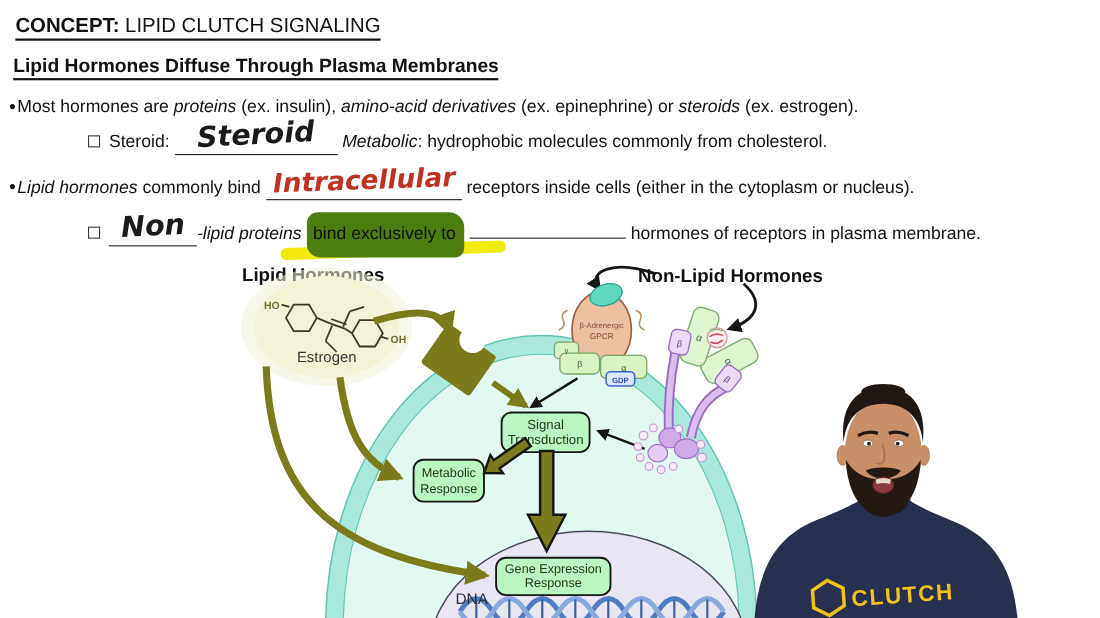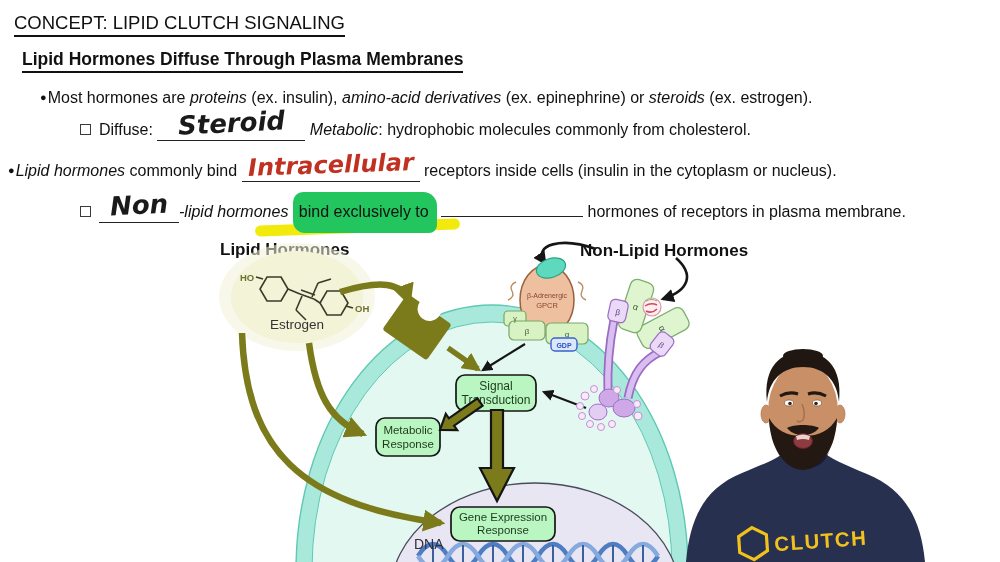--- a/index.html
+++ b/index.html
@@ -1,40 +1,40 @@
 <!DOCTYPE html>
 <html><head>
 <meta charset="utf-8">
 <style>
   html,body{margin:0;padding:0;}
   #page{position:relative;width:1000px;height:562px;background:#ffffff;overflow:hidden;
         font-family:"Liberation Sans",sans-serif;color:#111;}
   .txt{position:absolute;white-space:nowrap;z-index:2;}
   .h1{left:14px;top:12px;font-size:18.5px;}
   .h1 .wrap{display:inline-block;border-bottom:2px solid #111;padding-bottom:1px;}
-  .h1 b{font-weight:400;}
-  .h2{left:22px;top:49px;font-size:17.5px;font-weight:700;}
+  .h1 b{font-weight:700;}
+  .h2{left:12px;top:49px;font-size:17.5px;font-weight:700;}
   .h2 .wrap{display:inline-block;border-bottom:2px solid #111;padding-bottom:1px;}
   .body-line{font-size:16px;}
-  .l3{left:8px;top:89px;margin-left:32px;}
+  .l3{left:8px;top:89px;}
   .l4{left:80px;top:121px;}
   .l5{left:8px;top:162px;}
   .l6{left:80px;top:197px;}
   .bullet{font-size:11px;vertical-align:2px;margin-right:1px;}
   .checkbox{display:inline-block;width:9px;height:9px;border:1.5px solid #3a3a3a;margin-right:8px;}
   .it{font-style:italic;}
   .blank{display:inline-block;border-bottom:1.7px solid #222;text-align:center;height:19px;vertical-align:baseline;}
   .b-steroid{width:148px;}
   .b-intra{width:178px;}
   .b-non{width:80px;}
   .b-empty{width:142px;}
   .hand{display:inline-block;position:relative;top:-3px;line-height:10px;font-weight:700;font-style:italic;
         font-family:"DejaVu Sans",sans-serif;transform:rotate(-3deg);font-size:26px;color:#1a1a1a;}
   .hand.red{color:#c13122;font-size:24px;transform:rotate(-2deg);}
-  .hl{background:#22c55e;padding:11px 8px 13px 6px;border-radius:10px 14px 8px 12px;}
+  .hl{background:#4d7c0f;padding:11px 8px 13px 6px;border-radius:10px 14px 8px 12px;}
   .hl-tail{position:absolute;left:255px;top:222px;width:205px;height:11px;background:#f2ea0c;
            border-radius:6px;transform:rotate(-2deg);z-index:0;}
   #diagram{position:absolute;left:0;top:0;z-index:1;}
 </style>
 </head>
 <body>
 
 <div id="page">
 
   <div class="hl-tail"></div>
@@ -232,24 +232,24 @@
 
   <div class="txt h2">
     <span class="wrap">Lipid Hormones Diffuse Through Plasma Membranes</span>
   </div>
 
   <div class="txt body-line l3">
     <span class="bullet">●</span><span>Most hormones are </span><span class="it">proteins</span><span> (ex. insulin), </span><span class="it">amino-acid derivatives</span><span> (ex. epinephrine) or </span><span class="it">steroids</span><span> (ex. estrogen).</span>
   </div>
 
   <div class="txt body-line l4">
-    <span class="checkbox"></span><span>Diffuse: </span><span class="blank b-steroid"><span class="hand">Steroid</span></span><span class="it"> Metabolic</span><span>: hydrophobic molecules commonly from cholesterol.</span>
+    <span class="checkbox"></span><span>Steroid: </span><span class="blank b-steroid"><span class="hand">Steroid</span></span><span class="it"> Metabolic</span><span>: hydrophobic molecules commonly from cholesterol.</span>
   </div>
 
   <div class="txt body-line l5">
-    <span class="bullet">●</span><span class="it">Lipid hormones</span><span> commonly bind </span><span class="blank b-intra"><span class="hand red">Intracellular</span></span><span> receptors inside cells (insulin in the cytoplasm or nucleus).</span>
+    <span class="bullet">●</span><span class="it">Lipid hormones</span><span> commonly bind </span><span class="blank b-intra"><span class="hand red">Intracellular</span></span><span> receptors inside cells (either in the cytoplasm or nucleus).</span>
   </div>
 
   <div class="txt body-line l6">
-    <span class="checkbox"></span><span class="blank b-non"><span class="hand">Non</span></span><span class="it">-lipid hormones </span><span class="hl">bind exclusively to</span><span> </span><span class="blank b-empty"></span><span> hormones of receptors in plasma membrane.</span>
+    <span class="checkbox"></span><span class="blank b-non"><span class="hand">Non</span></span><span class="it">-lipid proteins </span><span class="hl">bind exclusively to</span><span> </span><span class="blank b-empty"></span><span> hormones of receptors in plasma membrane.</span>
   </div>
 
 </div>
 
 </body></html>

